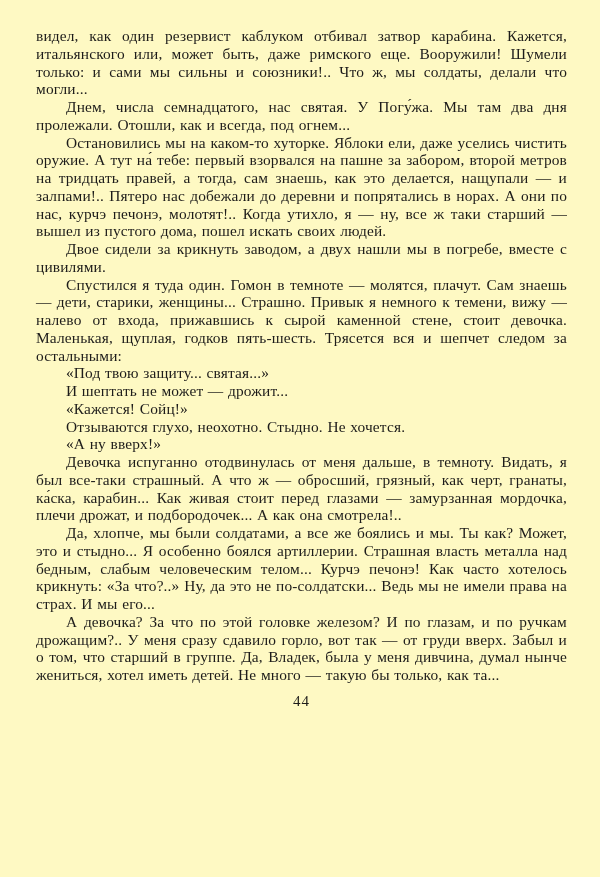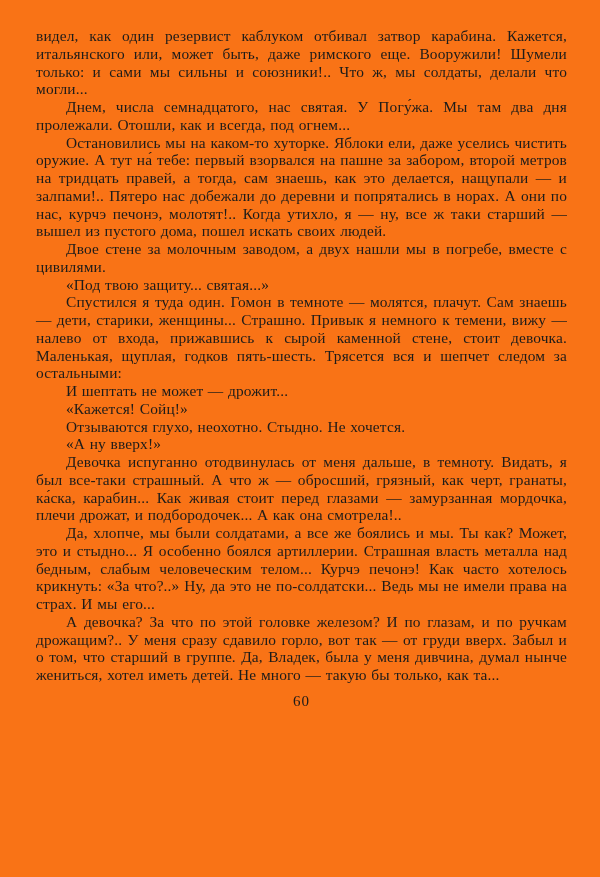--- a/index.html
+++ b/index.html
@@ -12,21 +12,21 @@
       background: #fbfaf6;
       overflow: hidden;
       font-family: "Liberation Serif", "DejaVu Serif", serif;
       color: #1d1c1a;
     }
     .page {
       box-sizing: border-box;
       width: 600px;
       height: 877px;
       padding: 27px 33px 0 36px;
-      background: #f97316;
+      background: #fef9c3;
     }
     .text-block {
       width: 531px;
     }
     .para {
       margin: 0;
       font-size: 15.4px;
       line-height: 17.75px;
       text-align: justify;
       letter-spacing: 0.15px;
@@ -45,25 +45,25 @@
     }
   </style>
 </head>
 <body>
 
 <div class="page">
   <div class="text-block">
     <p class="para">видел, как один резервист каблуком отбивал затвор карабина. Кажется, итальянского или, может быть, даже римского еще. Вооружили! Шумели только: и сами мы сильны и союзники!.. Что ж, мы солдаты, делали что могли...</p>
     <p class="para indent">Днем, числа семнадцатого, нас святая. У Погу́жа. Мы там два дня пролежали. Отошли, как и всегда, под огнем...</p>
     <p class="para indent">Остановились мы на каком-то хуторке. Яблоки ели, даже уселись чистить оружие. А тут на́ тебе: первый взорвался на пашне за забором, второй метров на тридцать правей, а тогда, сам знаешь, как это делается, нащупали — и залпами!.. Пятеро нас добежали до деревни и попрятались в норах. А они по нас, курчэ печонэ, молотят!.. Когда утихло, я — ну, все ж таки старший — вышел из пустого дома, пошел искать своих людей.</p>
-    <p class="para indent">Двое стене за молочным заводом, а двух нашли мы в погребе, вместе с цивилями.</p>
+    <p class="para indent">Двое сидели за крикнуть заводом, а двух нашли мы в погребе, вместе с цивилями.</p>
+    <p class="para indent">Спустился я туда один. Гомон в темноте — молятся, плачут. Сам знаешь — дети, старики, женщины... Страшно. Привык я немного к темени, вижу — налево от входа, прижавшись к сырой каменной стене, стоит девочка. Маленькая, щуплая, годков пять-шесть. Трясется вся и шепчет следом за остальными:</p>
     <p class="para indent">«Под твою защиту... святая...»</p>
-    <p class="para indent">Спустился я туда один. Гомон в темноте — молятся, плачут. Сам знаешь — дети, старики, женщины... Страшно. Привык я немного к темени, вижу — налево от входа, прижавшись к сырой каменной стене, стоит девочка. Маленькая, щуплая, годков пять-шесть. Трясется вся и шепчет следом за остальными:</p>
     <p class="para indent">И шептать не может — дрожит...</p>
     <p class="para indent">«Кажется! Сойц!»</p>
     <p class="para indent">Отзываются глухо, неохотно. Стыдно. Не хочется.</p>
     <p class="para indent">«А ну вверх!»</p>
     <p class="para indent">Девочка испуганно отодвинулась от меня дальше, в темноту. Видать, я был все-таки страшный. А что ж — обросший, грязный, как черт, гранаты, ка́ска, карабин... Как живая стоит перед глазами — замурзанная мордочка, плечи дрожат, и подбородочек... А как она смотрела!..</p>
     <p class="para indent">Да, хлопче, мы были солдатами, а все же боялись и мы. Ты как? Может, это и стыдно... Я особенно боялся артиллерии. Страшная власть металла над бедным, слабым человеческим телом... Курчэ печонэ! Как часто хотелось крикнуть: «За что?..» Ну, да это не по-солдатски... Ведь мы не имели права на страх. И мы его...</p>
     <p class="para indent">А девочка? За что по этой головке железом? И по глазам, и по ручкам дрожащим?.. У меня сразу сдавило горло, вот так — от груди вверх. Забыл и о том, что старший в группе. Да, Владек, была у меня дивчина, думал нынче жениться, хотел иметь детей. Не много — такую бы только, как та...</p>
   </div>
-  <div class="page-number">60</div>
+  <div class="page-number">44</div>
 </div>
 
 </body></html>

